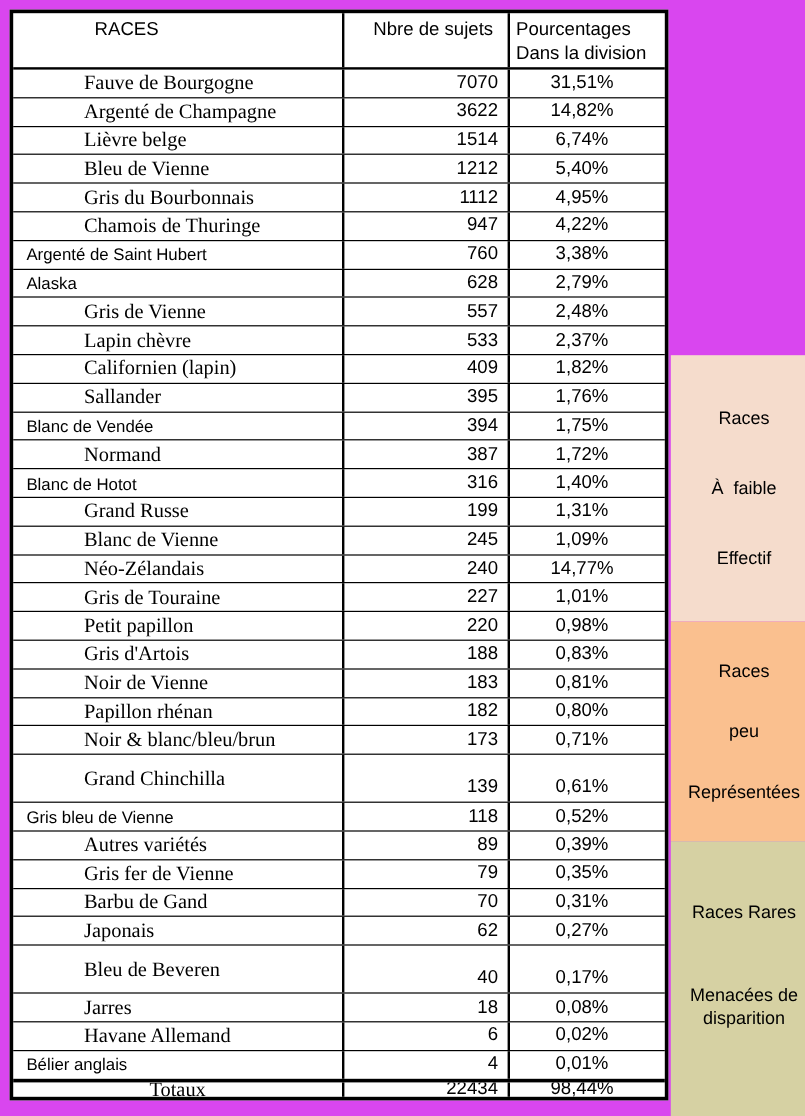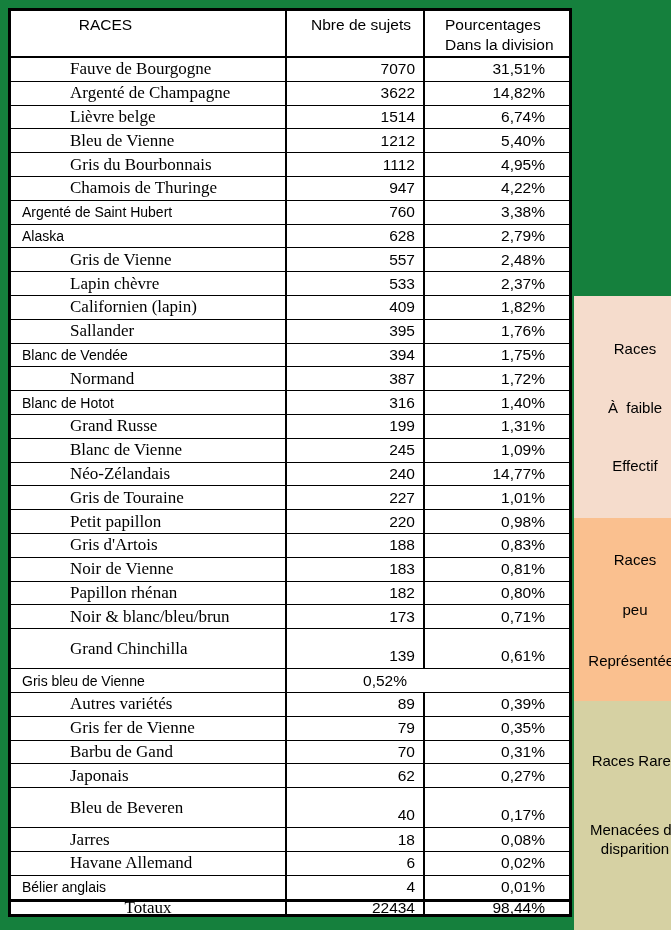--- a/index.html
+++ b/index.html
@@ -1,20 +1,20 @@
 <!DOCTYPE html>
 <html><head>
 <meta charset="utf-8">
 <style>
   html, body { margin: 0; padding: 0; background: #ffffff; }
   #page {
     position: relative;
     width: 671px;
     height: 930px;
-    background: #15803d;
+    background: #d946ef;
     color: #000;
     font-family: "Liberation Sans", sans-serif;
     overflow: hidden;
   }
   #layout {
     position: absolute;
     left: 8px;
     top: 8px;
     display: flex;
     align-items: flex-start;
@@ -22,27 +22,27 @@
   
   .breed-table {
     border: 3px solid #000;
     background: #fff;
     box-sizing: content-box;
   }
   .trow { display: flex; box-sizing: border-box; }
   .cell { box-sizing: border-box; display: flex; align-items: center; overflow: hidden; }
   .c-name { width: 276px; border-right: 2px solid #000; padding-left: 11px; }
   .c-num  { width: 121px; border-right: 2px solid #000; justify-content: flex-end; padding-right: 8px; margin-left: 17px; }
-  .c-pct  { width: 129px; justify-content: flex-end; padding-right: 9px; }
+  .c-pct  { width: 129px; justify-content: center; padding-right: 9px; }
 
   .thead { height: 47px; border-bottom: 2px solid #000; }
   .thead .cell { align-items: flex-start; padding-top: 4px; font-size: 15.5px; line-height: 20px; }
   .thead .c-name { justify-content: center; padding-left: 0; padding-right: 85px; }
   .thead .c-num { justify-content: flex-start; padding-left: 7px; padding-right: 0; }
-  .thead .c-pct { justify-content: flex-start; padding-left: 5px; padding-right: 0; white-space: pre-line; margin-left: 15px; }
+  .thead .c-pct { justify-content: flex-start; padding-left: 5px; padding-right: 0; white-space: pre-line; }
 
   .drow { height: 23.8px; border-bottom: 1px solid #000; }
   .drow.tall { height: 40px; }
   .drow.tall .c-num, .drow.tall .c-pct { align-items: flex-end; padding-bottom: 3px; }
   .name-text { font-size: 16.5px; }
   .name-text.serif { font-family: "Liberation Serif", serif; font-size: 17px; margin-left: 48px; }
   .name-text.sans  { font-family: Liberation Sans, sans-serif; font-size: 14px; }
   .num-text { font-family: "Liberation Sans", sans-serif; font-size: 15.5px; }
 
   .totals-row { height: 14px; border-top: 2px solid #000; }
@@ -360,20 +360,23 @@
       <span class="num-text">139</span>
     </div>
     <div class="cell c-pct">
       <span class="num-text">0,61%</span>
     </div>
   </div>
           <div class="trow drow">
     <div class="cell c-name">
       <span class="name-text sans">Gris bleu de Vienne</span>
     </div>
+    <div class="cell c-num">
+      <span class="num-text">118</span>
+    </div>
     <div class="cell c-pct">
       <span class="num-text">0,52%</span>
     </div>
   </div>
           <div class="trow drow">
     <div class="cell c-name">
       <span class="name-text serif">Autres variétés</span>
     </div>
     <div class="cell c-num">
       <span class="num-text">89</span>

